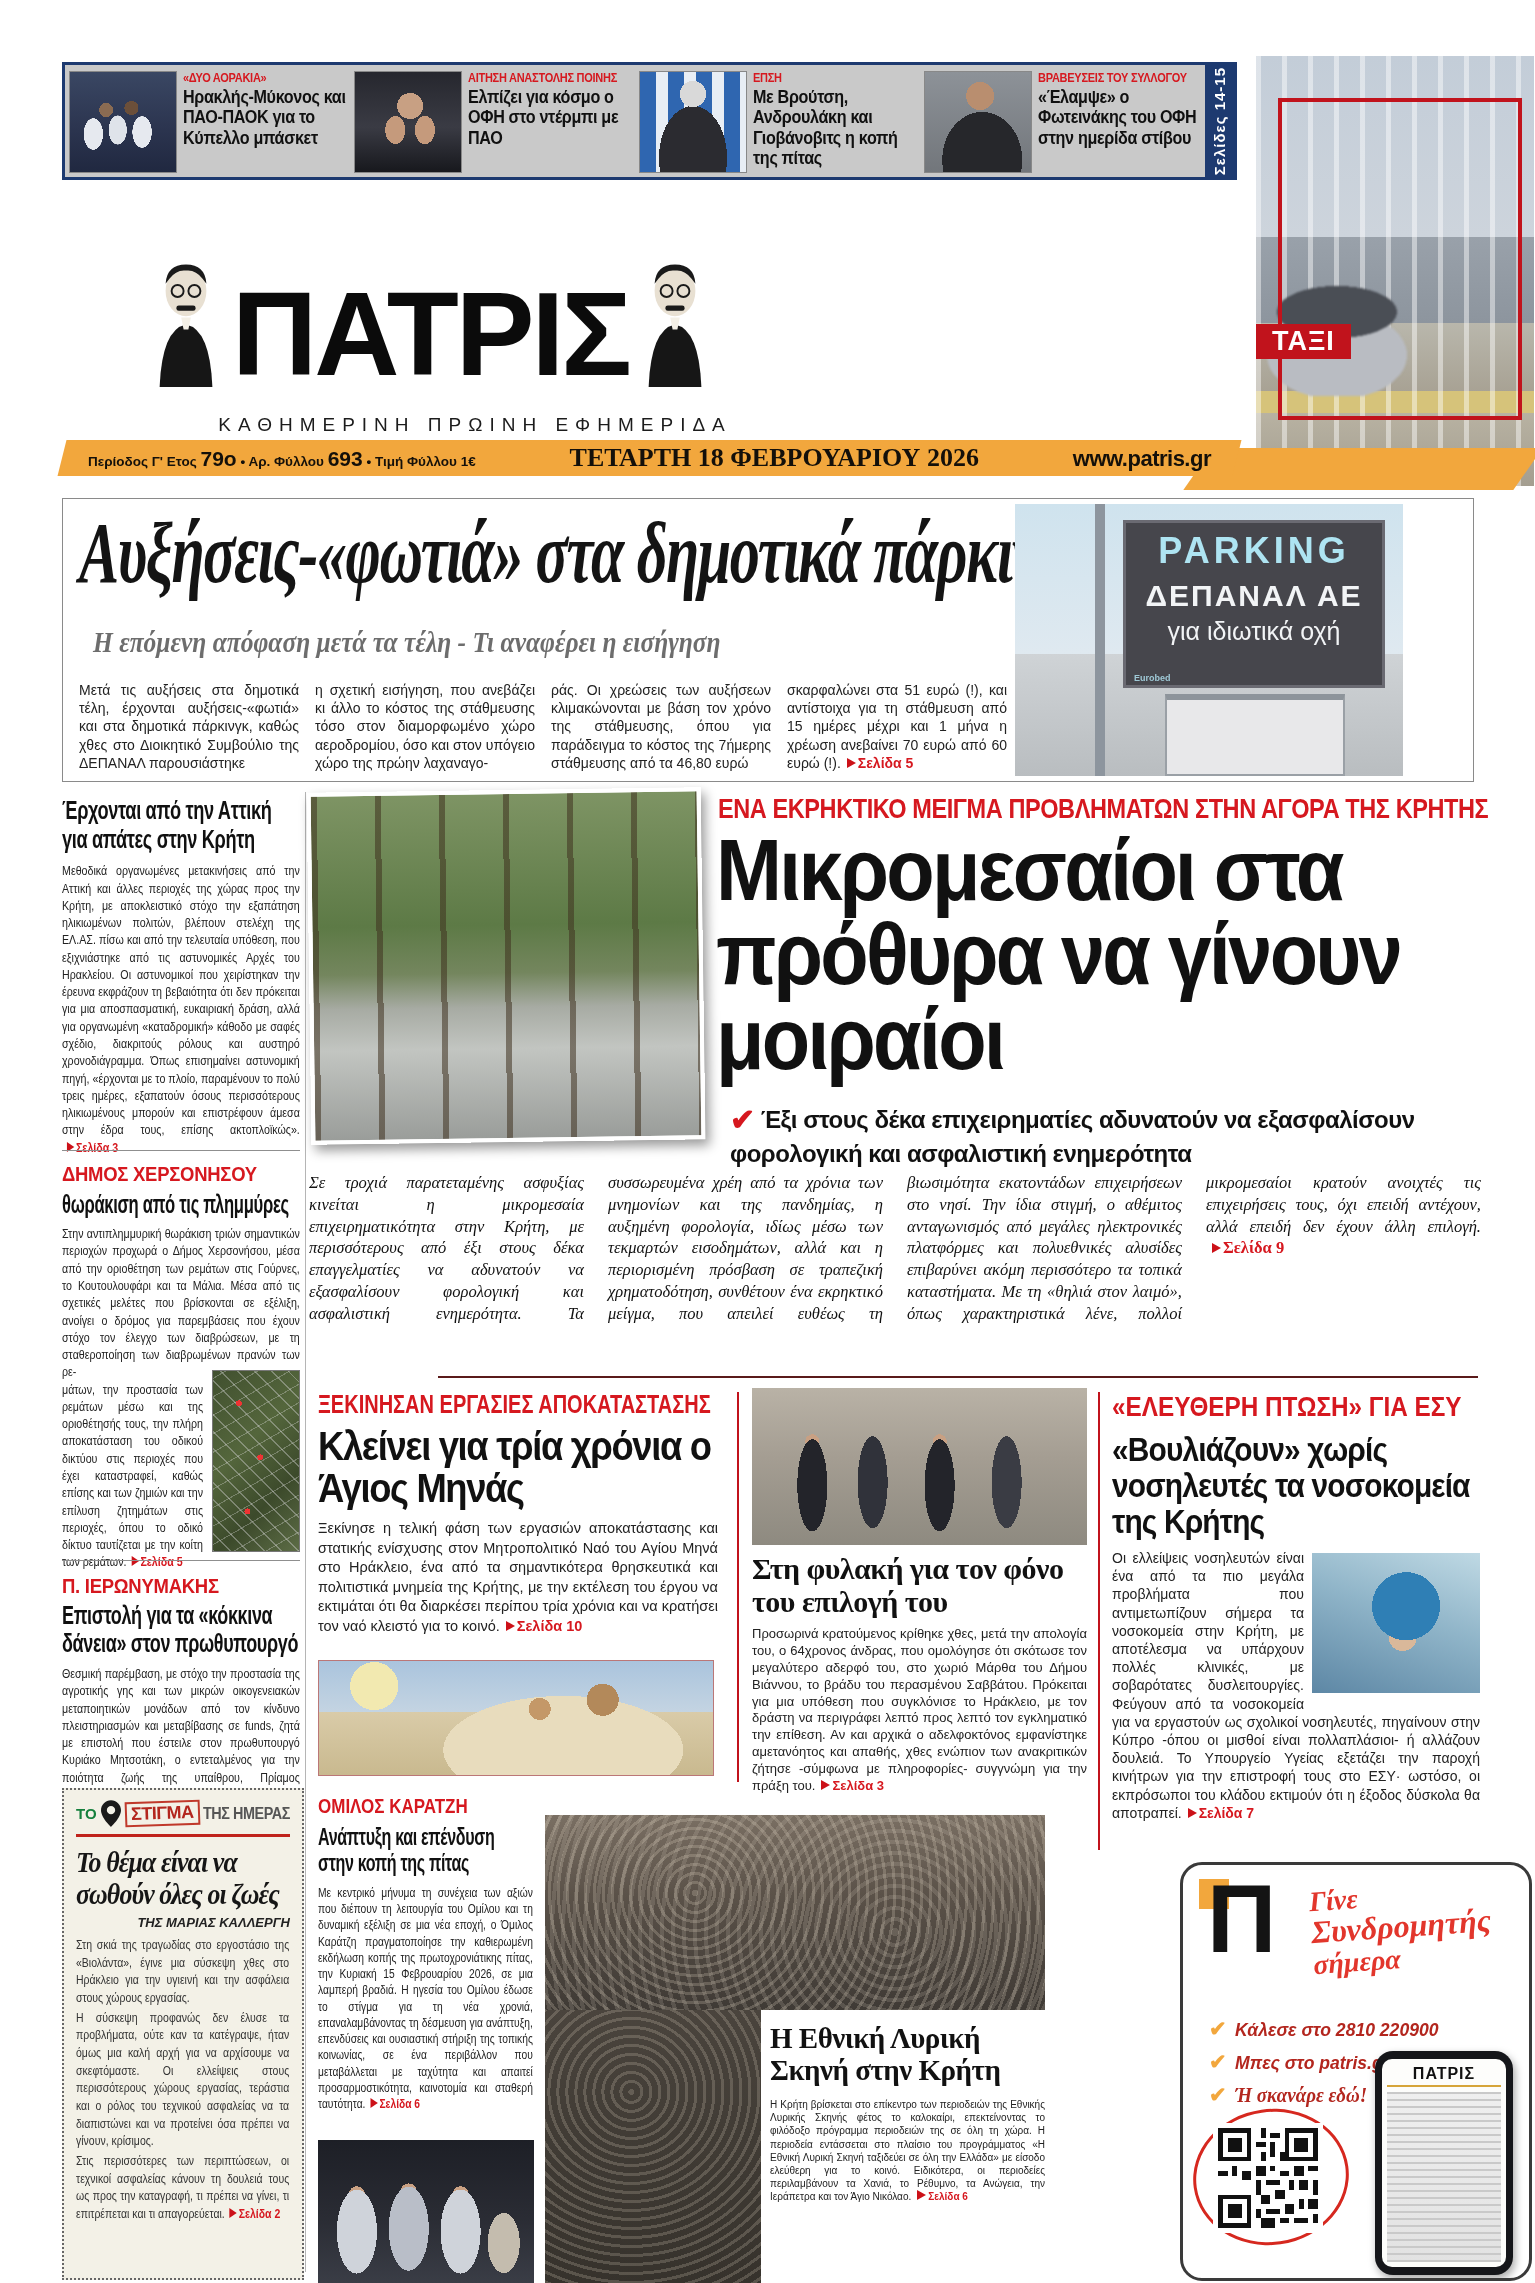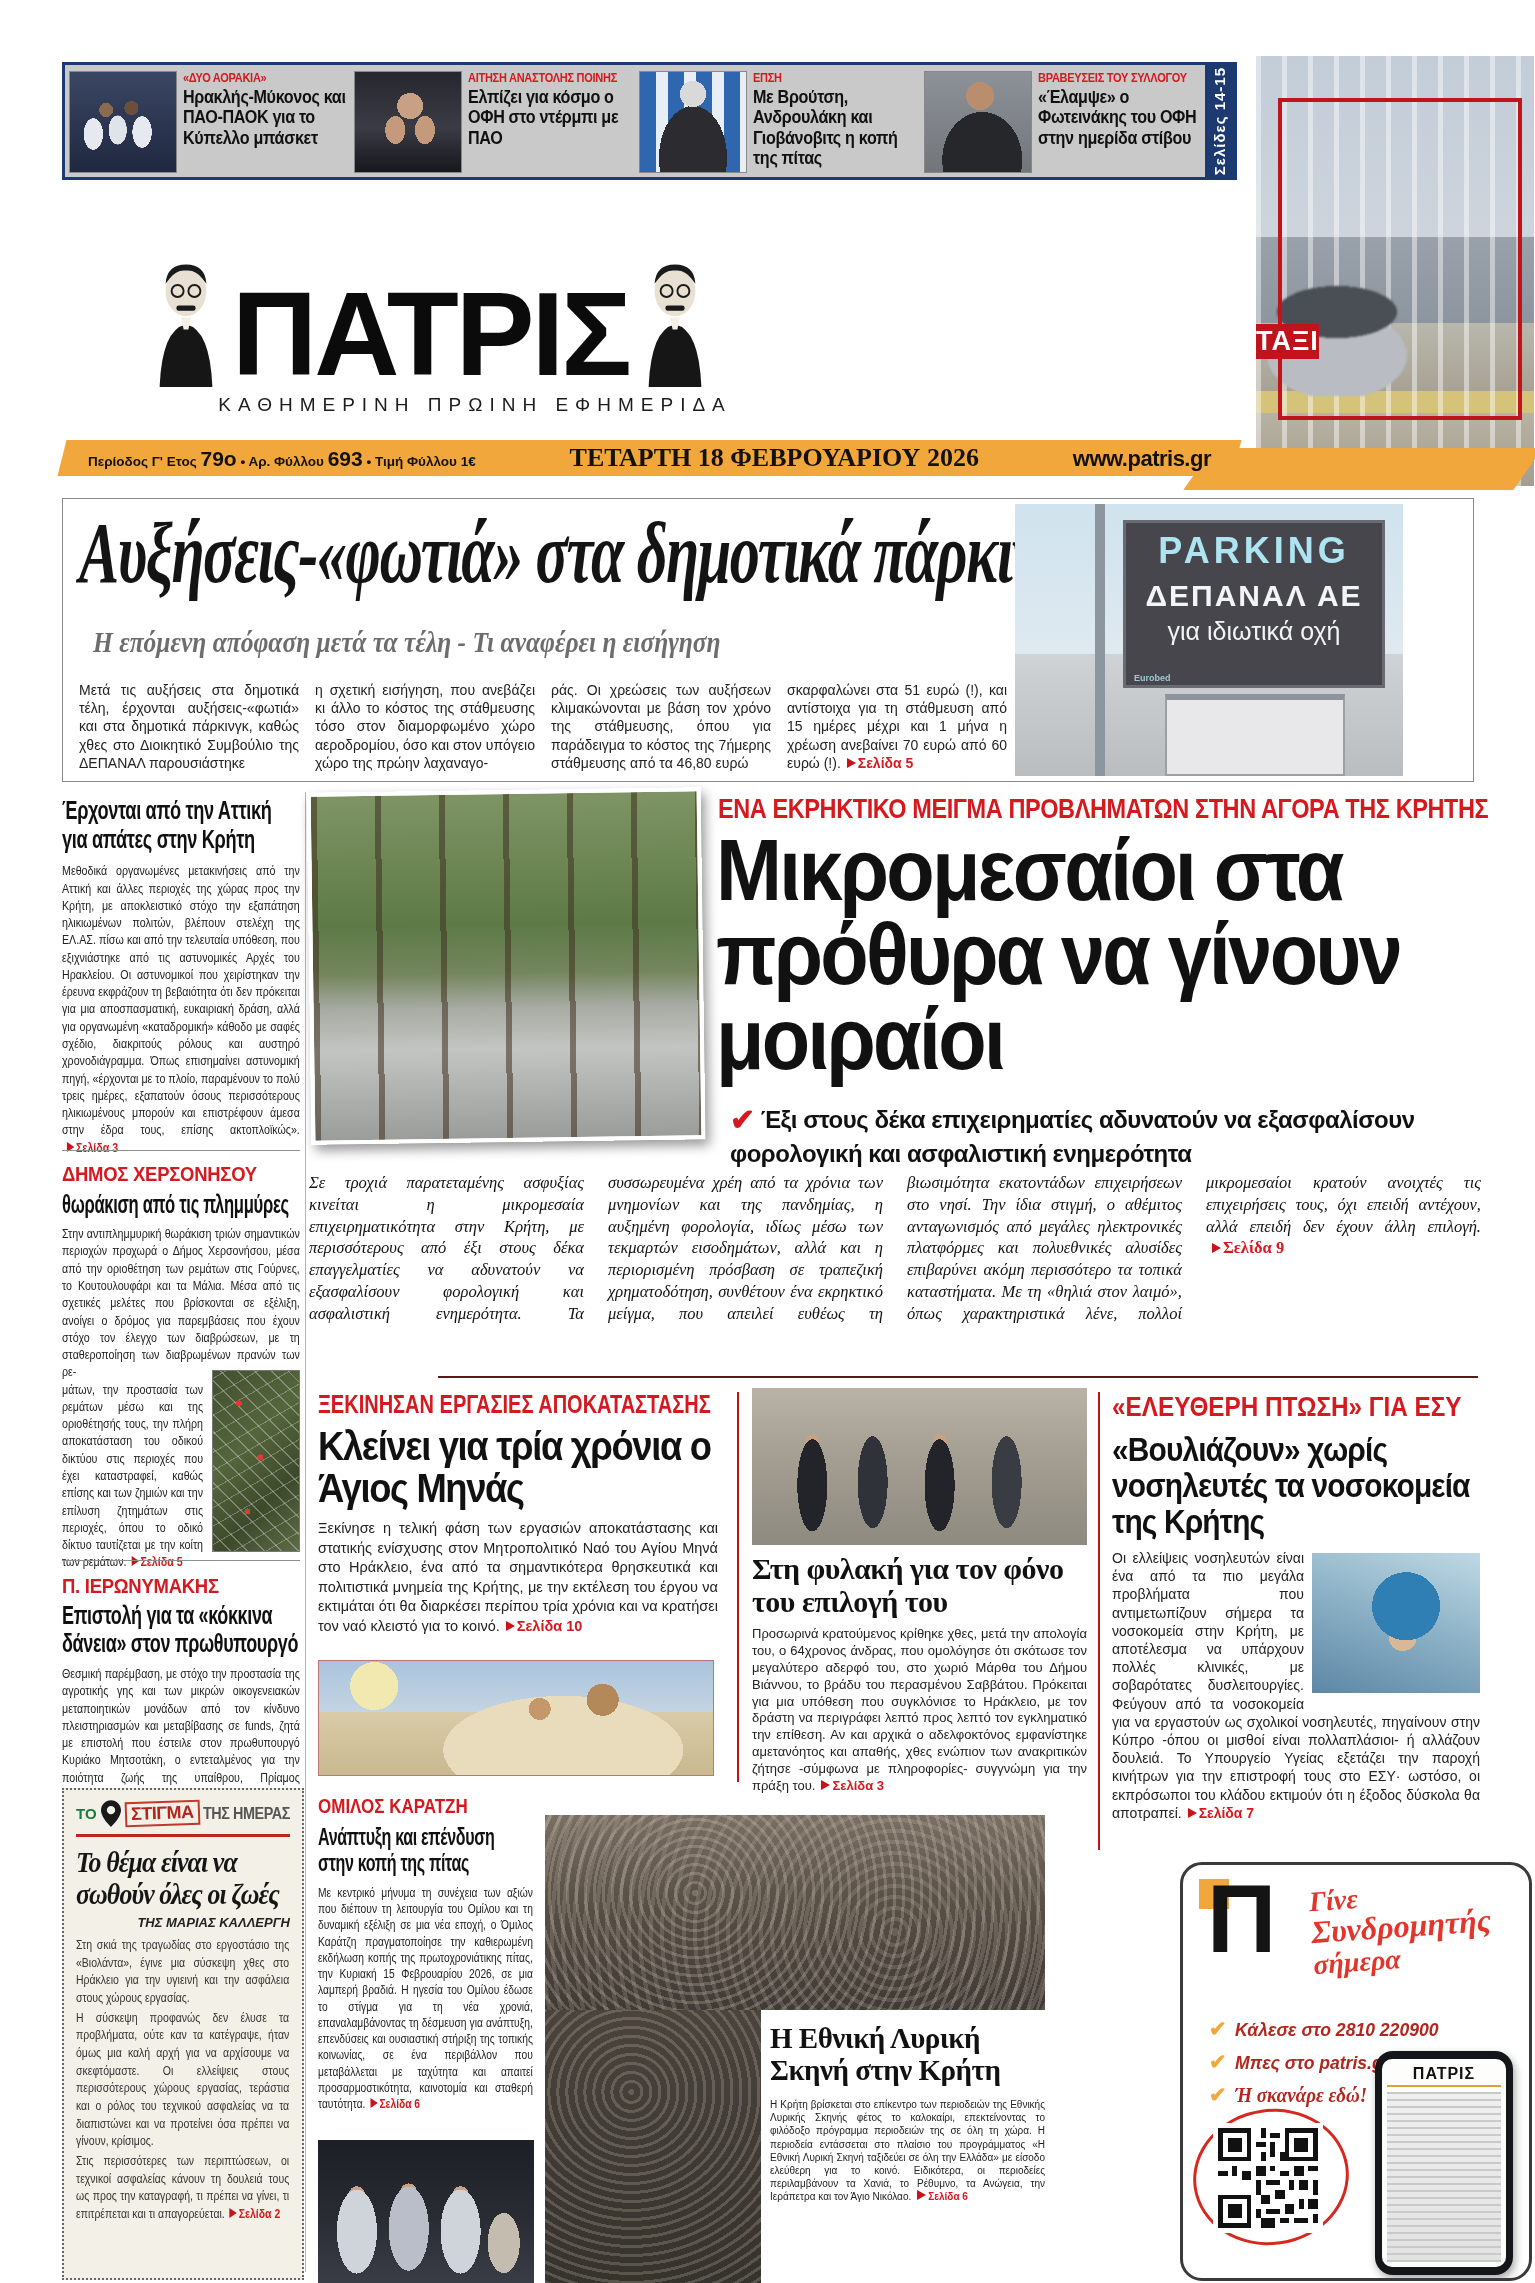--- a/index.html
+++ b/index.html
@@ -46,32 +46,32 @@
 
 .taxi-feature{left:1256px;top:56px;width:278px;height:430px;cursor:pointer}
 .taxi-photo{position:absolute;inset:0;background:
  repeating-linear-gradient(90deg,rgba(255,255,255,.45) 0 5px,transparent 5px 26px),
  linear-gradient(180deg,#c3cdd8 0%,#cdd4dc 42%,#99a1aa 42%,#8d959e 62%,#b9b7ac 62%,#a8a294 78%,#d6c37a 78%,#d6c37a 83%,#b8b2a2 83%,#a49e90 100%)}
 .taxi-car{position:absolute;left:6px;top:220px;width:150px;height:120px;background:
  radial-gradient(ellipse 60px 26px at 50% 30%,#4a4e55 0 100%,transparent),
  radial-gradient(ellipse 70px 44px at 50% 66%,#b9bcc2 0 100%,transparent);
  filter:blur(1px)}
 .taxi-redframe{position:absolute;left:22px;top:42px;right:12px;bottom:66px;border:4px solid #c1131c}
-.taxi-label{position:absolute;left:0;top:268px;background:#c1131c;color:#fff;font-weight:bold;font-size:27px;padding:2px 0;letter-spacing:1px;z-index:3}
+.taxi-label{position:absolute;left:0;top:268px;background:#c1131c;color:#fff;font-weight:bold;font-size:27px;padding:2px 16px;letter-spacing:1px;z-index:3}
 .strike-box{position:absolute;left:10px;top:302px;width:200px;height:160px;background:#57585a;padding:10px 10px 6px;z-index:2}
 .strike-head{font-family:"Liberation Serif",serif;font-style:italic;font-weight:bold;color:#fff;font-size:30px;line-height:1.12;width:200px;transform:scaleX(.9);transform-origin:left top}
 .strike-page{position:absolute;right:10px;bottom:8px;color:#fff;font-weight:bold;font-size:17px}
 .orange-swoosh{left:1198px;top:448px;width:330px;height:42px;background:#f2a73d;transform:skewX(-35deg);z-index:1}
 
 
 .masthead{left:150px;top:252px;width:650px}
 .mast-row{display:flex;align-items:flex-end;gap:10px}
 .mast-title{font-size:118px;font-weight:bold;letter-spacing:-3px;line-height:.95;color:#0b0b0b}
 .portrait{width:72px;height:138px;flex:none}
-.mast-sub{margin-top:4px;text-align:center;font-size:19px;letter-spacing:7px;color:#1c1c1c;width:100%}
+.mast-sub{margin-top:24px;text-align:center;font-size:19px;letter-spacing:7px;color:#1c1c1c;width:100%}
 
 
 .date-bar{left:62px;top:440px;width:1175px;height:36px;background:#f2a73d;transform:skewX(-14deg);display:flex;align-items:center;z-index:2}
 .date-inner{transform:skewX(14deg);display:flex;align-items:baseline;width:100%;padding:0 26px}
 .db-left{font-weight:bold;font-size:13.5px;color:#14100a;white-space:nowrap}
 .db-left .big{font-size:21px}
 .db-date{font-family:"Liberation Serif",serif;font-weight:bold;font-size:26px;color:#14100a;margin:0 auto;white-space:nowrap}
 .db-site{font-weight:bold;font-size:22px;color:#14100a;letter-spacing:-.5px;cursor:pointer}
 
 

